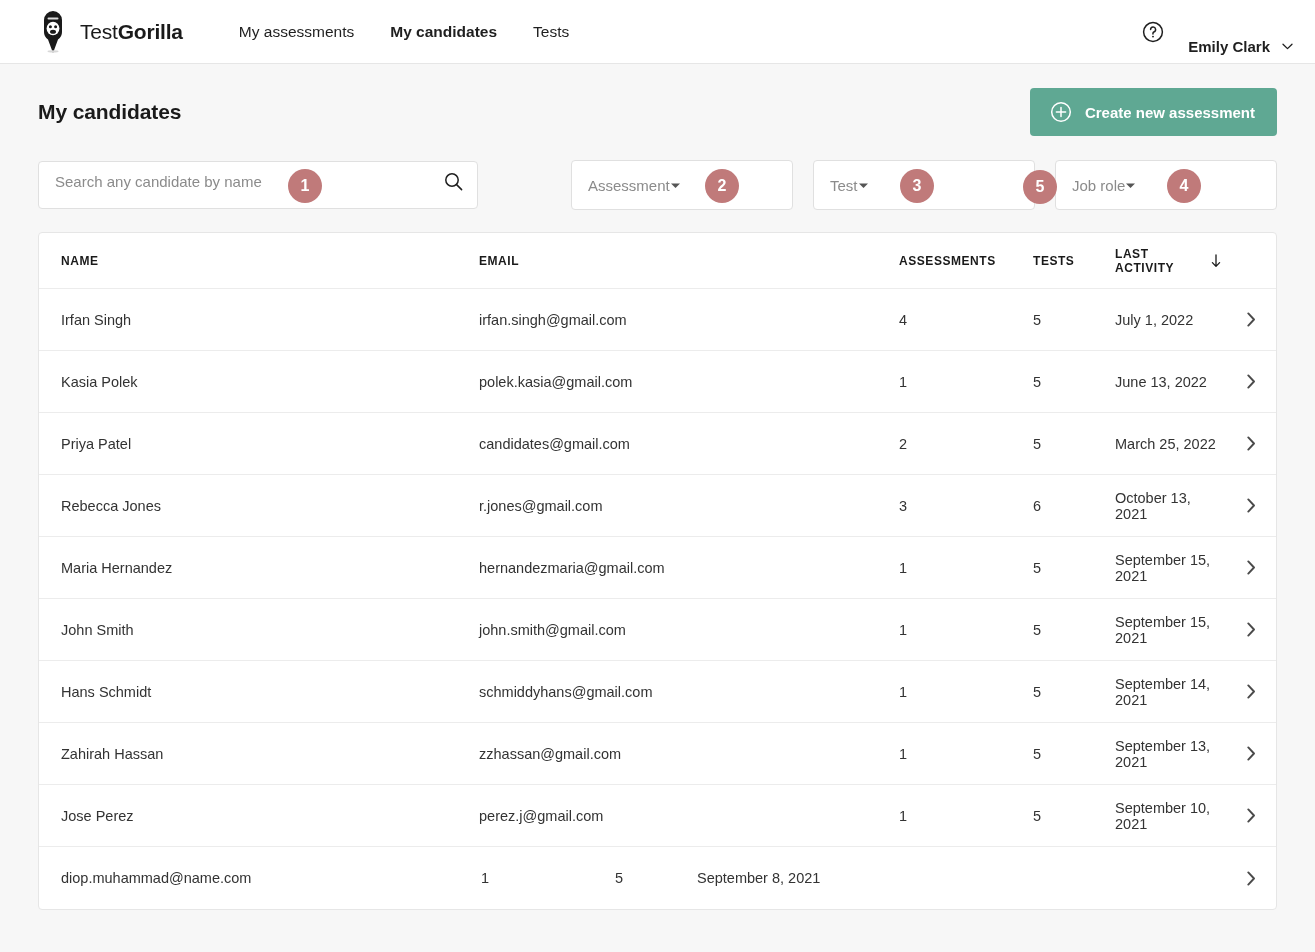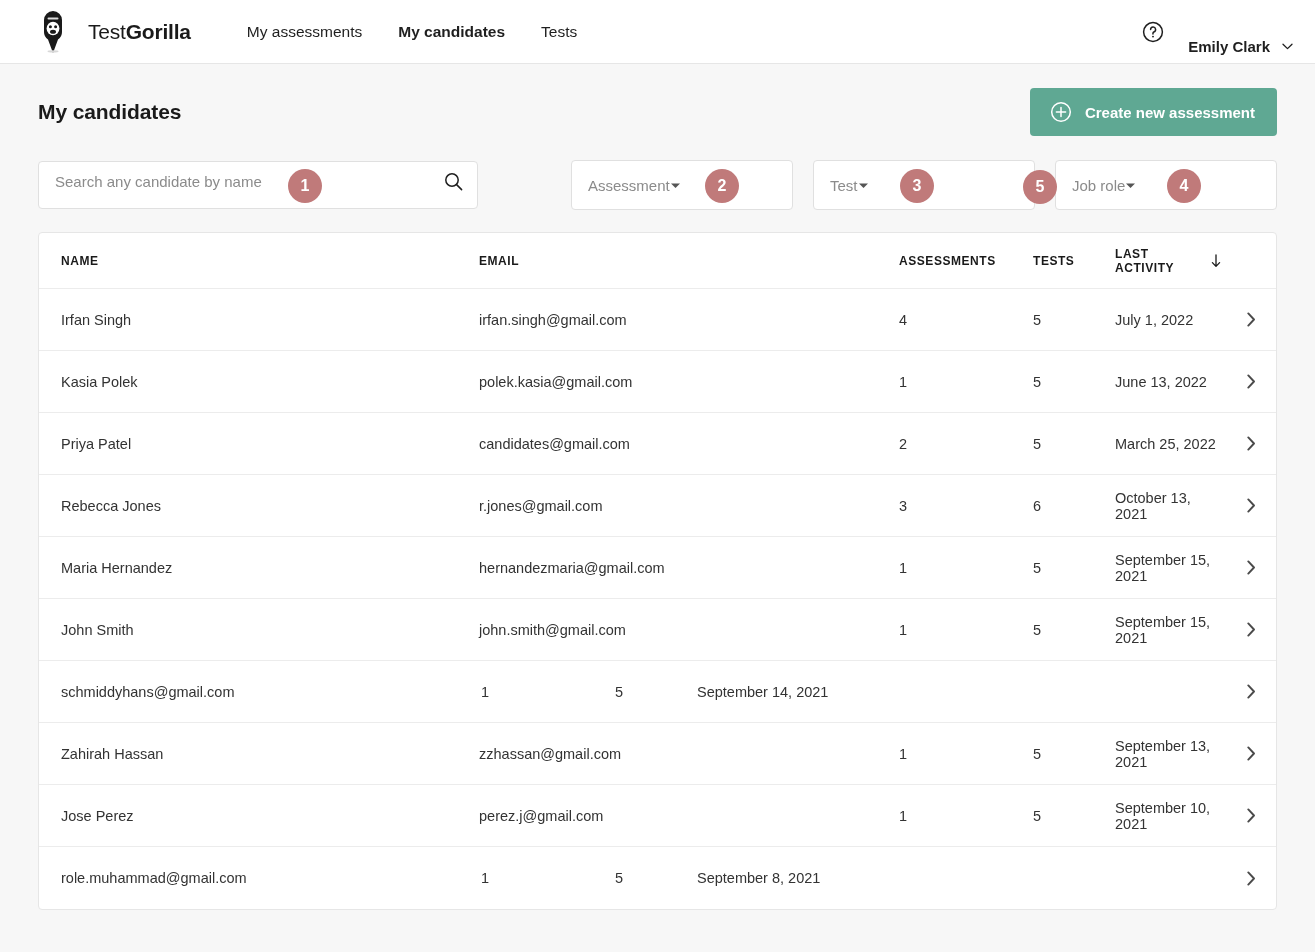--- a/index.html
+++ b/index.html
@@ -20,21 +20,21 @@
     border-bottom: 1px solid #e6e6e6;
     display: flex;
     align-items: center;
     padding: 0 22px 0 38px;
     position: relative;
   }
 
   .brand {
     display: flex;
     align-items: center;
-    gap: 20px;
+    gap: 12px;
     margin-right: 56px;
     cursor: pointer;
   }
   .brand-mark { width: 30px; height: 42px; display: block; }
   .brand-text {
     font-size: 21px;
     color: #1a1a1a;
     letter-spacing: -0.2px;
     white-space: nowrap;
   }
@@ -424,20 +424,21 @@
     <div class="cell c-chev">
       <span>
         <svg class="chevron-right" viewBox="0 0 9 15" aria-hidden="true">
           <path d="M1.3 1.4 7 7.5l-5.7 6.1" fill="none" stroke="#4a4a4a" stroke-width="1.9" stroke-linecap="round" stroke-linejoin="round"></path>
         </svg>
       </span>
     </div>
   </div>
 
   <div class="trow tbody-row">
+    <div class="cell c-name">Hans Schmidt</div>
     <div class="cell c-email">schmiddyhans@gmail.com</div>
     <div class="cell c-assess">1</div>
     <div class="cell c-tests">5</div>
     <div class="cell c-act">September 14, 2021</div>
     <div class="cell c-chev">
       <span>
         <svg class="chevron-right" viewBox="0 0 9 15" aria-hidden="true">
           <path d="M1.3 1.4 7 7.5l-5.7 6.1" fill="none" stroke="#4a4a4a" stroke-width="1.9" stroke-linecap="round" stroke-linejoin="round"></path>
         </svg>
       </span>
@@ -468,21 +469,21 @@
     <div class="cell c-chev">
       <span>
         <svg class="chevron-right" viewBox="0 0 9 15" aria-hidden="true">
           <path d="M1.3 1.4 7 7.5l-5.7 6.1" fill="none" stroke="#4a4a4a" stroke-width="1.9" stroke-linecap="round" stroke-linejoin="round"></path>
         </svg>
       </span>
     </div>
   </div>
 
   <div class="trow tbody-row">
-    <div class="cell c-email">role.muhammad@gmail.com</div>
+    <div class="cell c-email">diop.muhammad@name.com</div>
     <div class="cell c-assess">1</div>
     <div class="cell c-tests">5</div>
     <div class="cell c-act">September 8, 2021</div>
     <div class="cell c-chev">
       <span>
         <svg class="chevron-right" viewBox="0 0 9 15" aria-hidden="true">
           <path d="M1.3 1.4 7 7.5l-5.7 6.1" fill="none" stroke="#4a4a4a" stroke-width="1.9" stroke-linecap="round" stroke-linejoin="round"></path>
         </svg>
       </span>
     </div>

